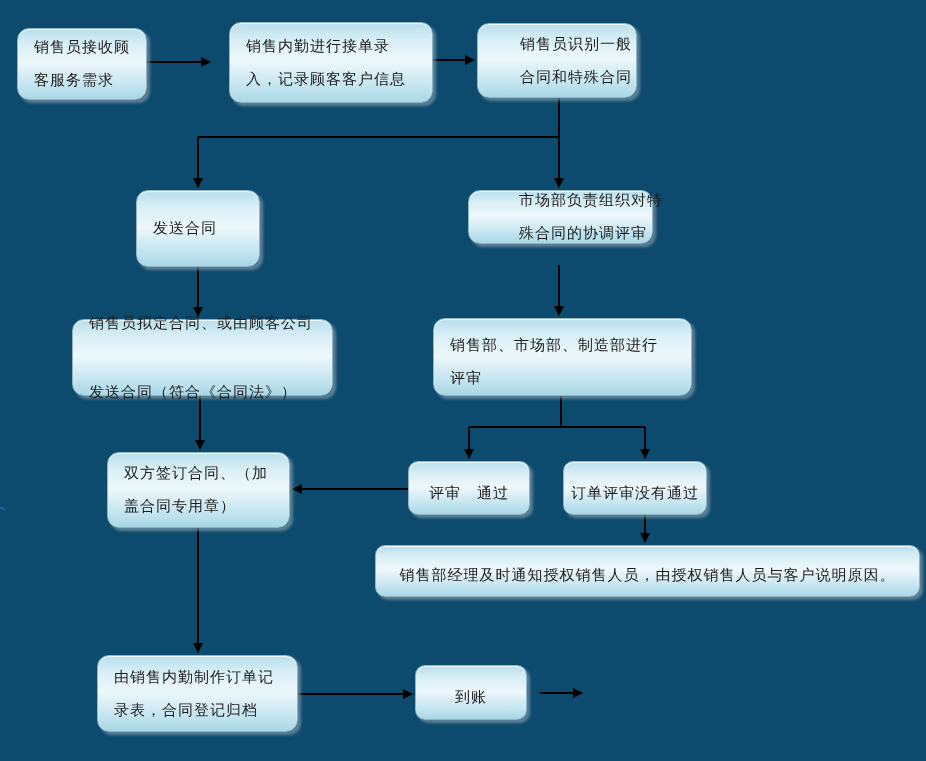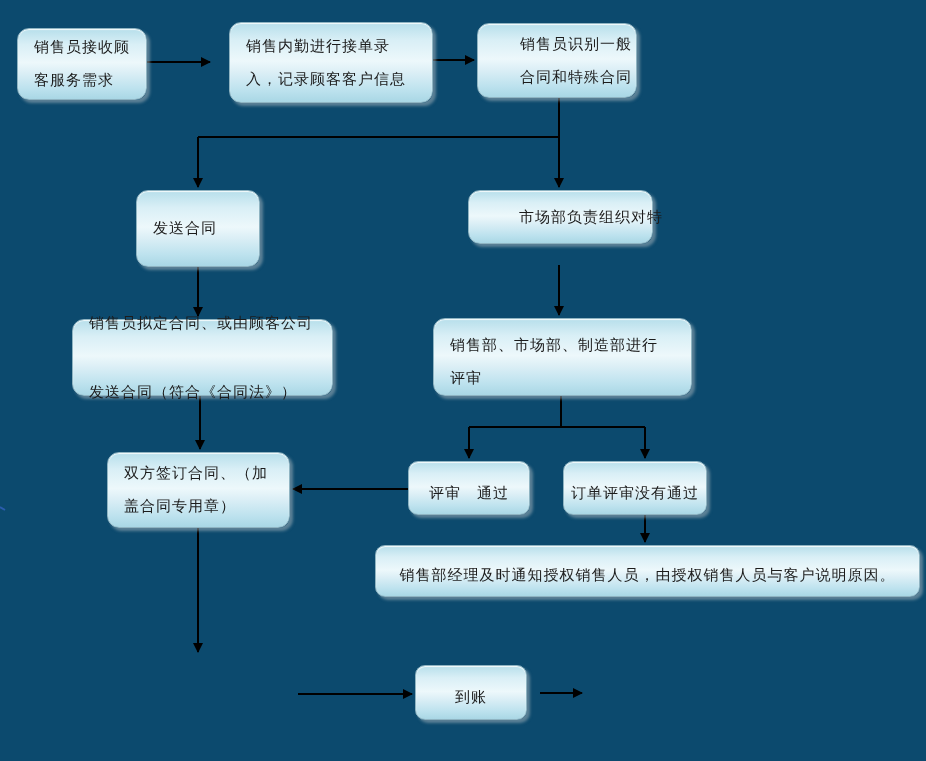--- a/index.html
+++ b/index.html
@@ -91,20 +91,21 @@
     <div class="node-line">销售员识别一般</div>
     <div class="node-line">合同和特殊合同</div>
   </div>
 
   <div class="node" style="left:136px; top:190px; width:124px; height:77px;">
     <div class="node-line">发送合同</div>
   </div>
 
   <div class="node" style="left:468px; top:190px; width:185px; height:54px;padding-left:34px;">
     <div class="node-line">市场部负责组织对特</div>
+    <div class="node-line">殊合同的协调评审</div>
   </div>
 
   <div class="node" style="left:72px; top:319px; width:261px; height:77px;gap:36px;">
     <div class="node-line">销售员拟定合同、或由顾客公司</div>
     <div class="node-line">发送合同（符合《合同法》）</div>
   </div>
 
   <div class="node" style="left:433px; top:318px; width:259px; height:78px;justify-content:flex-end;">
     <div class="node-line">销售部、市场部、制造部进行</div>
     <div class="node-line">评审</div>
@@ -120,19 +121,23 @@
   </div>
 
   <div class="node center" style="left:563px; top:461px; width:144px; height:54px;">
     <div class="node-line">订单评审没有通过</div>
   </div>
 
   <div class="node center" style="left:375px; top:545px; width:545px; height:52px;font-family:Liberation Mono, monospace;">
     <div class="node-line">销售部经理及时通知授权销售人员，由授权销售人员与客户说明原因。</div>
   </div>
 
+  <div class="node" style="left:97px; top:655px; width:201px; height:77px;">
+    <div class="node-line">由销售内勤制作订单记</div>
+    <div class="node-line">录表，合同登记归档</div>
+  </div>
 
   <div class="node center" style="left:415px; top:665px; width:112px; height:55px;">
     <div class="node-line">到账</div>
   </div>
 
 
 </div>
 
 </body></html>

